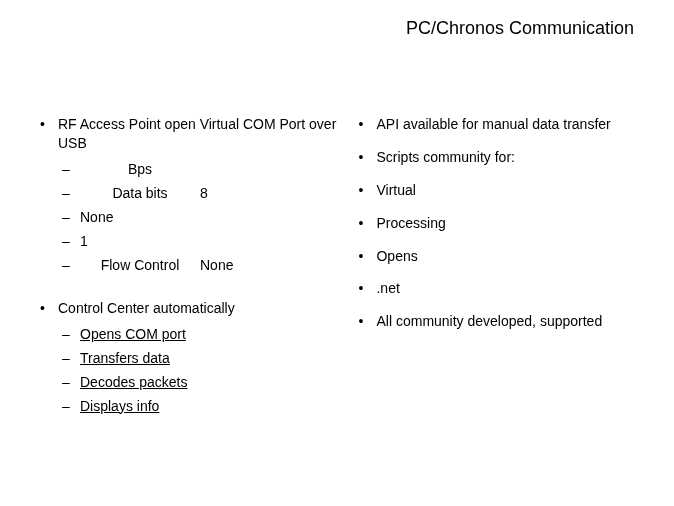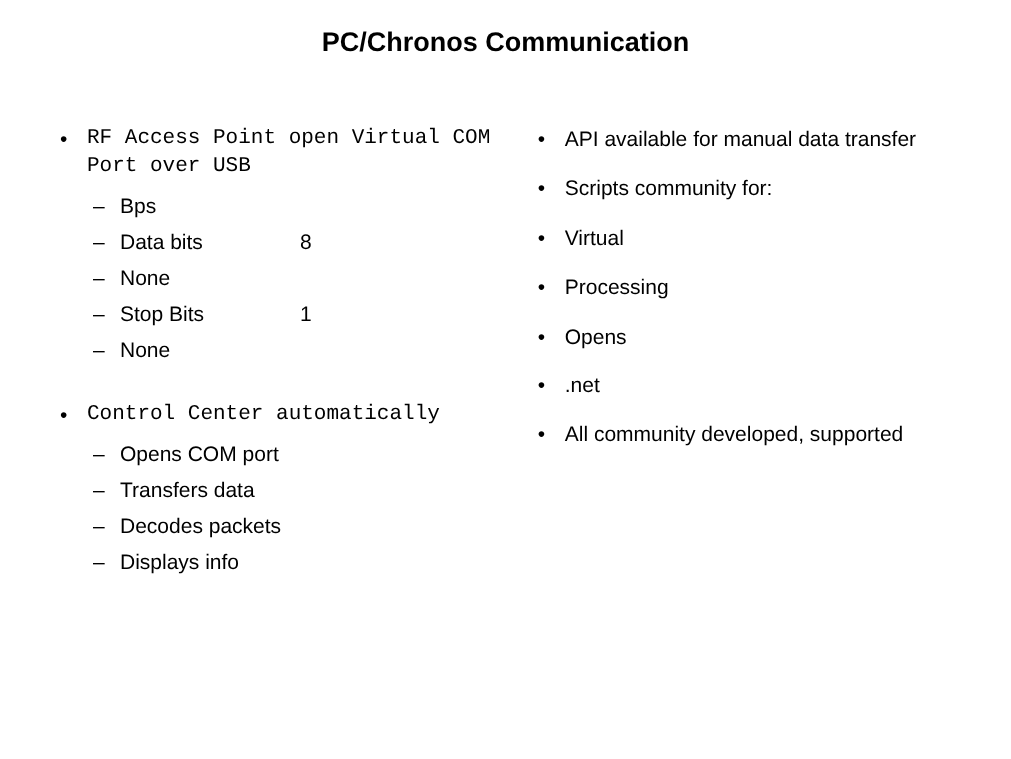--- a/index.html
+++ b/index.html
@@ -10,23 +10,23 @@
     body {
       width: 674px;
       height: 506px;
       background: #ffffff;
       font-family: Verdana, Geneva, sans-serif;
       color: #000000;
       padding: 18px 40px 20px 40px;
     }
     .title {
       font-size: 18px;
-      font-weight: bold;
-      text-align: center;
-      margin-bottom: 44px;
+      font-weight: normal;
+      text-align: right;
+      margin-bottom: 76px;
     }
     .columns {
       display: flex;
       gap: 20px;
     }
     .col-left {
       width: 52%;
     }
     .col-right {
       width: 48%;
@@ -38,43 +38,44 @@
       line-height: 1.35;
       margin-bottom: 6px;
     }
     .bullet-item .dot {
       width: 18px;
       flex-shrink: 0;
       font-size: 14px;
     }
     .bullet-item .text {
       flex: 1;
-      font-family: Liberation Mono, monospace;
     }
     .sub-item {
       display: flex;
       align-items: flex-start;
       font-size: 14px;
       line-height: 1.5;
       margin-left: 22px;
       margin-bottom: 3px;
     }
     .sub-item .dash {
       width: 18px;
       flex-shrink: 0;
     }
     .sub-item .label {
       width: 120px;
       flex-shrink: 0;
+      text-align: center;
     }
     .sub-item .value {
       flex: 1;
     }
     .sub-item .full {
       flex: 1;
+      text-decoration: underline;
     }
     .section-gap {
       height: 20px;
     }
     .right-item {
       display: flex;
       align-items: flex-start;
       font-size: 14px;
       line-height: 1.35;
       margin-bottom: 14px;
@@ -109,25 +110,25 @@
       <span class="dash">–</span>
       <span class="label">Data bits</span>
       <span class="value">8</span>
     </div>
     <div class="sub-item">
       <span class="dash">–</span>
       <span class="value">None</span>
     </div>
     <div class="sub-item">
       <span class="dash">–</span>
-      <span class="label">Stop Bits</span>
       <span class="value">1</span>
     </div>
     <div class="sub-item">
       <span class="dash">–</span>
+      <span class="label">Flow Control</span>
       <span class="value">None</span>
     </div>
 
     <div class="section-gap"></div>
 
     <div class="bullet-item">
       <span class="dot">•</span>
       <span class="text">Control Center automatically</span>
     </div>
 

